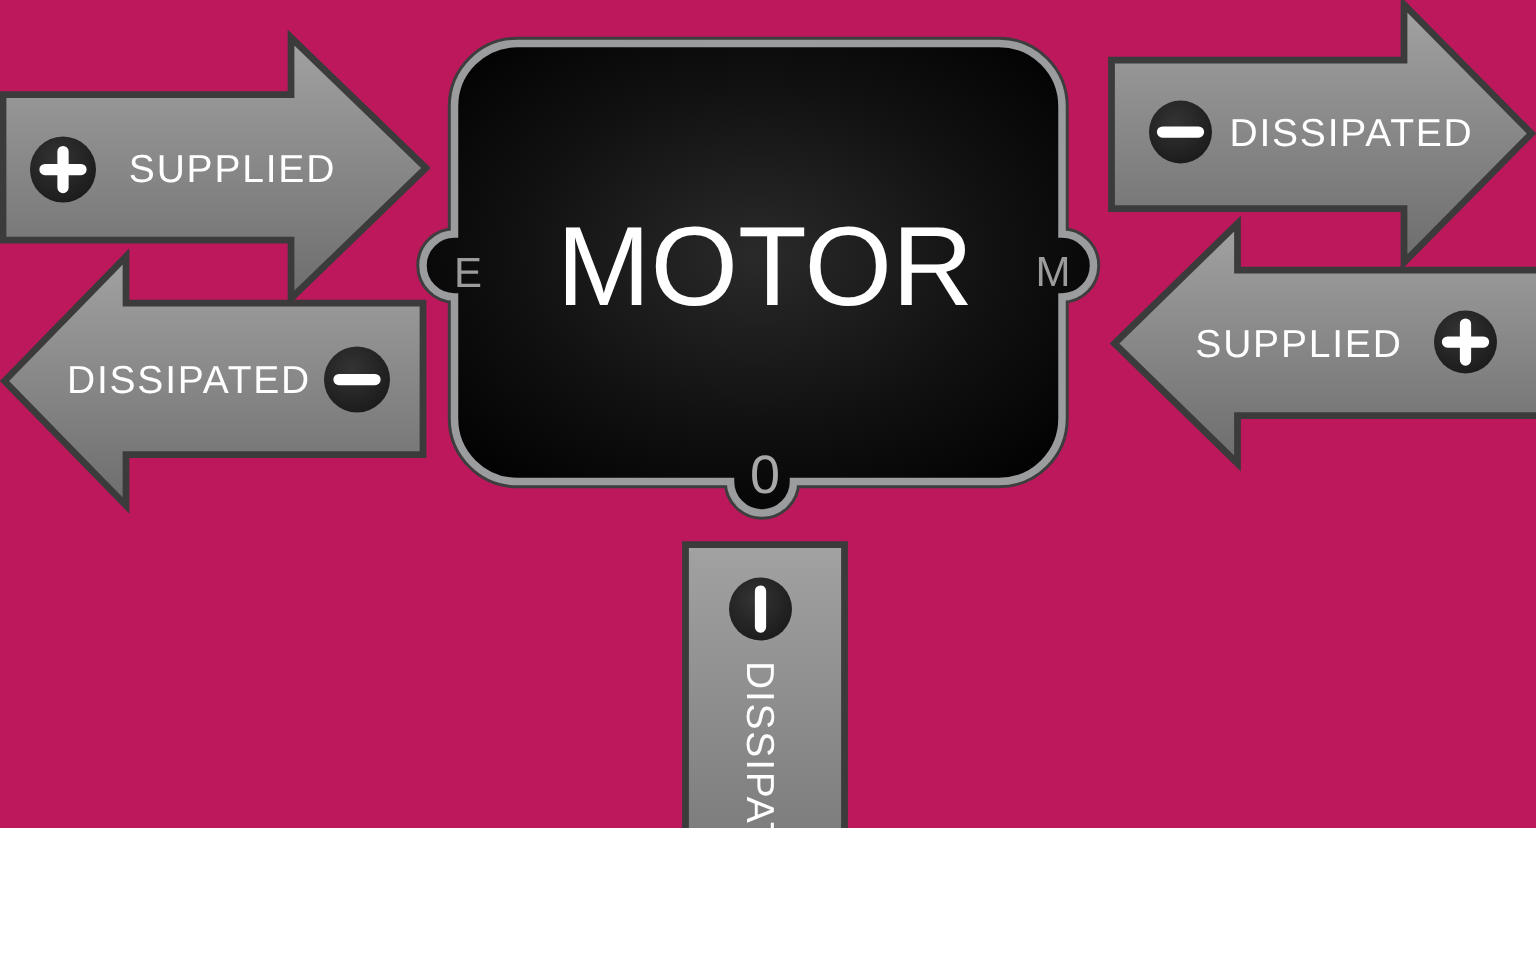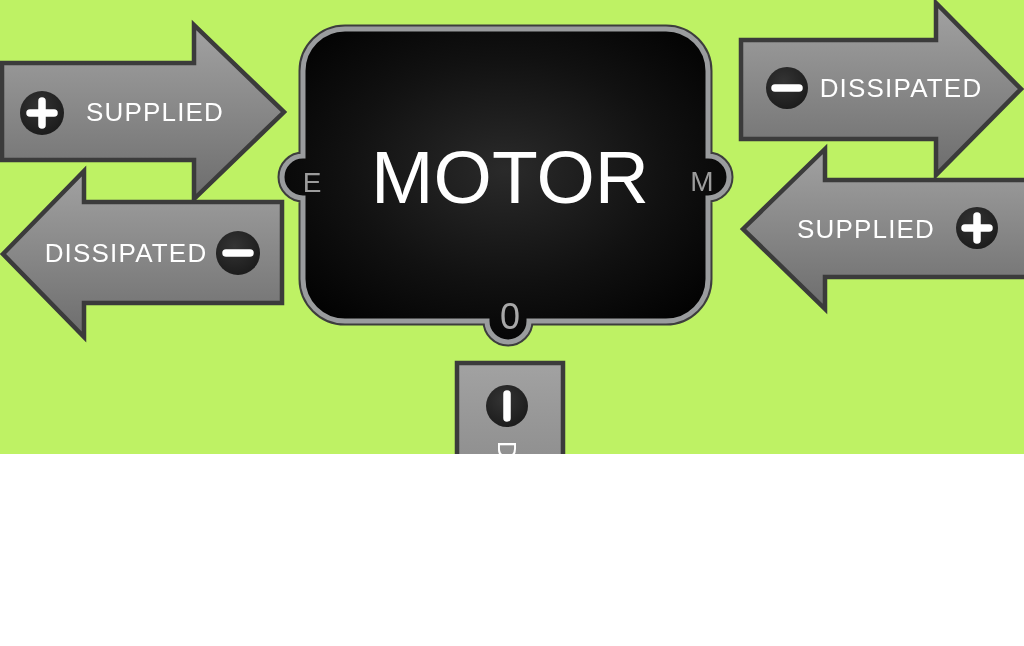--- a/index.html
+++ b/index.html
@@ -3,22 +3,22 @@
 <meta charset="utf-8">
 <style>
   html, body {
     margin: 0;
     padding: 0;
     background: #ffffff;
   }
   .stage {
     position: relative;
     width: 1024px;
-    height: 454px;
-    background: #bef264;
+    height: 552px;
+    background: #be185d;
     overflow: hidden;
     font-family: "Liberation Sans", sans-serif;
     text-align: right;
   }
   .stage svg {
     position: absolute;
     inset: 0;
     display: block;
   }
   .arrow-shape {

